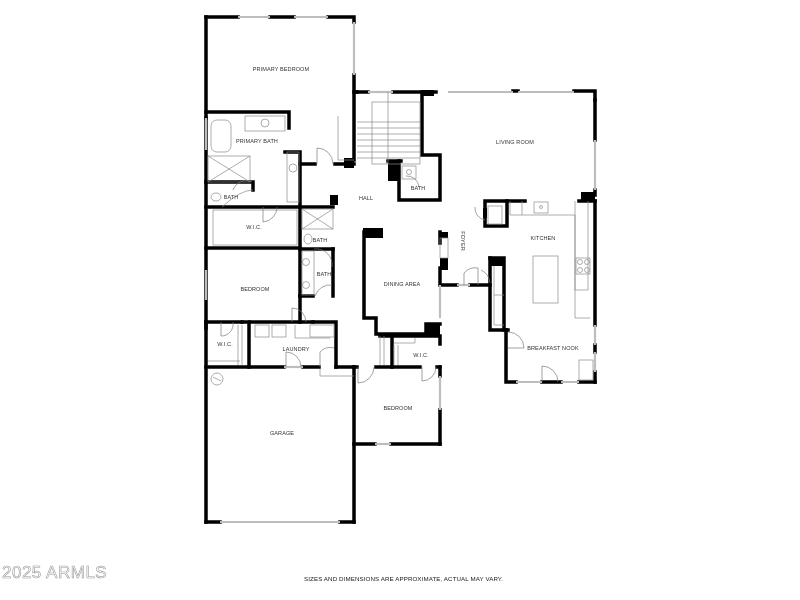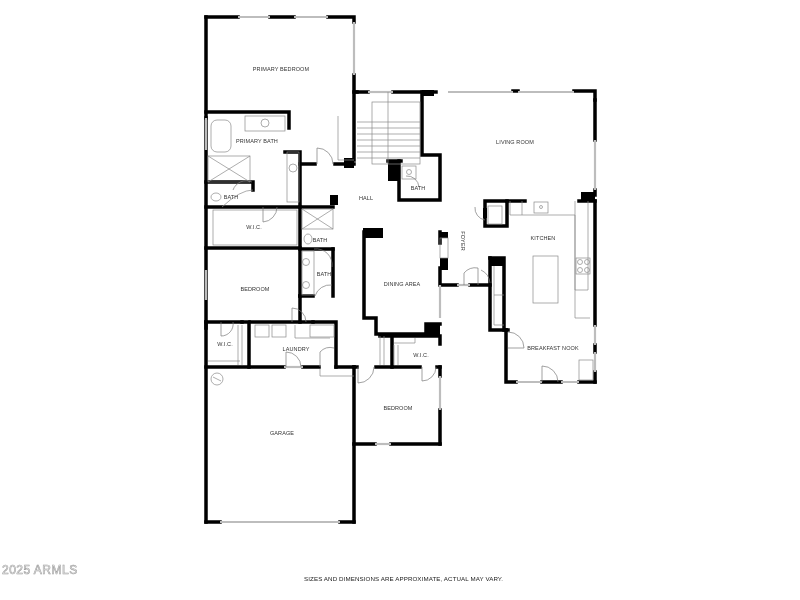--- a/index.html
+++ b/index.html
@@ -1,20 +1,20 @@
 <!DOCTYPE html>
 <html><head>
 <meta charset="utf-8">
 <style>
   html, body { margin: 0; padding: 0; background: #ffffff; }
   body { width: 800px; height: 600px; position: relative; overflow: hidden; font-family: "Liberation Sans", sans-serif; }
   #plan { position: absolute; left: 0; top: 0; width: 800px; height: 600px; }
   .lbl { position: absolute; font-family: "Liberation Sans", sans-serif; font-size: 5.5px; color: #333; letter-spacing: 0.1px; white-space: nowrap; transform: translate(-50%, -50%); }
   .lbl.vert { transform: translate(-50%, -50%) rotate(90deg); }
-  .watermark { position: absolute; left: 2px; top: 563px; font-family: "Liberation Sans", sans-serif; font-size: 12px; font-weight: 300; color: #ffffff; -webkit-text-stroke: 0.6px #9a9a9a; letter-spacing: 0.5px; }
+  .watermark { position: absolute; left: 2px; top: 563px; font-family: "Liberation Sans", sans-serif; font-size: 17px; font-weight: 300; color: #ffffff; -webkit-text-stroke: 0.6px #9a9a9a; letter-spacing: 0.5px; }
   .disclaimer { position: absolute; left: 304px; top: 575px; font-family: "Liberation Sans", sans-serif; font-size: 6.2px; color: #222; letter-spacing: 0.1px; }
 </style>
 </head>
 <body>
 
 <svg id="plan" viewBox="0 0 800 600" xmlns="http://www.w3.org/2000/svg">
   <g stroke="#000" stroke-width="3.5" fill="none" stroke-linecap="square">
 
     <path d="M206 17 H238 M270 17 H294 M328 17 H354 V22"></path>
     <path d="M206 17 V118"></path>

